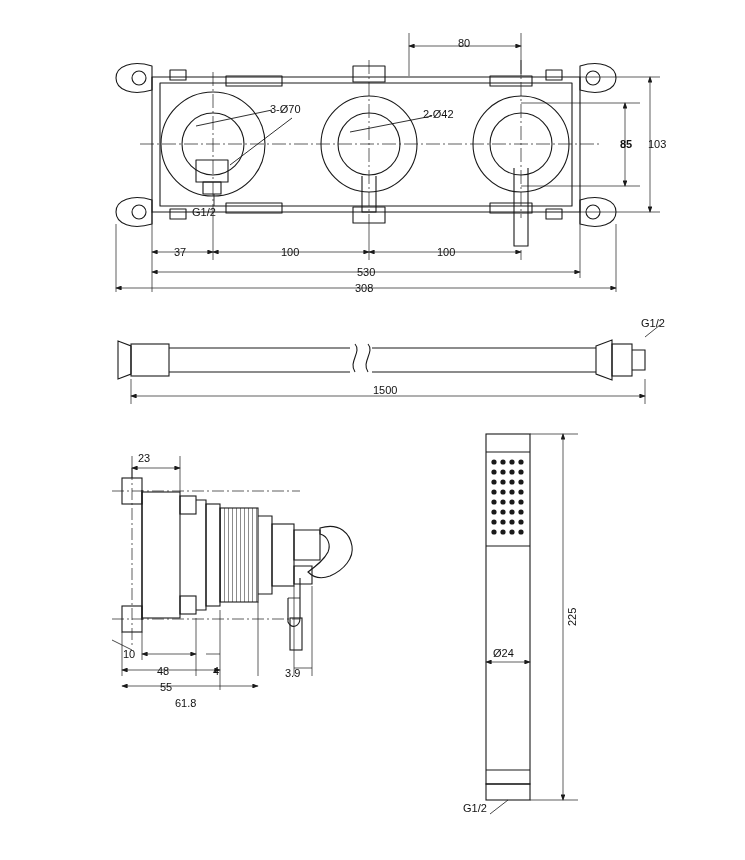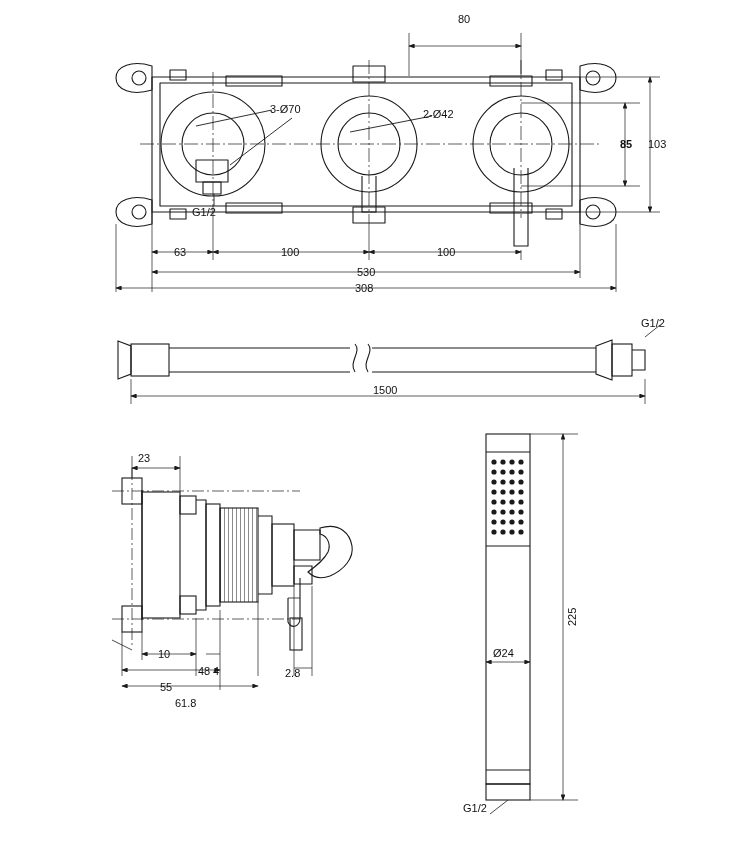--- a/index.html
+++ b/index.html
@@ -217,41 +217,41 @@
     </g>
     <g stroke="#1a1a1a" stroke-width="0.7">
       <line x1="530" y1="434" x2="578" y2="434"></line>
       <line x1="530" y1="800" x2="578" y2="800"></line>
       <line x1="563" y1="434" x2="563" y2="800" marker-start="url(#arL)" marker-end="url(#ar)"></line>
       <line x1="486" y1="662" x2="530" y2="662" marker-start="url(#arL)" marker-end="url(#ar)"></line>
       <line x1="508" y1="800" x2="490" y2="814" stroke-width="0.8"></line>
     </g>
   </svg>
 
-  <div class="lbl" style="left:458px;top:13px;text-align:center;">80</div>
+  <div class="lbl" style="left:458px;top:37px;text-align:center;">80</div>
   <div class="lbl" style="left:620px;top:138px;font-weight:bold;">85</div>
   <div class="lbl" style="left:648px;top:138px;">103</div>
-  <div class="lbl" style="left:174px;top:246px;">63</div>
+  <div class="lbl" style="left:174px;top:246px;">37</div>
   <div class="lbl" style="left:281px;top:246px;">100</div>
   <div class="lbl" style="left:437px;top:246px;">100</div>
   <div class="lbl" style="left:357px;top:266px;">530</div>
   <div class="lbl" style="left:355px;top:282px;">308</div>
 
   <div class="lbl" style="left:270px;top:103px;">3-Ø70</div>
   <div class="lbl" style="left:423px;top:108px;">2-Ø42</div>
   <div class="lbl" style="left:192px;top:206px;">G1/2</div>
 
   <div class="lbl" style="left:373px;top:384px;">1500</div>
   <div class="lbl" style="left:641px;top:317px;">G1/2</div>
 
   <div class="lbl" style="left:138px;top:452px;">23</div>
-  <div class="lbl" style="left:123px;top:648px;padding-left:35px;">10</div>
-  <div class="lbl" style="left:157px;top:665px;margin-left:41px;">48</div>
+  <div class="lbl" style="left:123px;top:648px;">10</div>
+  <div class="lbl" style="left:157px;top:665px;">48</div>
   <div class="lbl" style="left:213px;top:665px;">4</div>
-  <div class="lbl" style="left:285px;top:667px;">2.8</div>
+  <div class="lbl" style="left:285px;top:667px;">3.9</div>
   <div class="lbl" style="left:160px;top:681px;">55</div>
   <div class="lbl" style="left:175px;top:697px;">61.8</div>
 
   <div class="lbl rot" style="left:566px;top:626px;">225</div>
   <div class="lbl" style="left:493px;top:647px;">Ø24</div>
   <div class="lbl" style="left:463px;top:802px;">G1/2</div>
 
 </div>
 
 </body></html>

